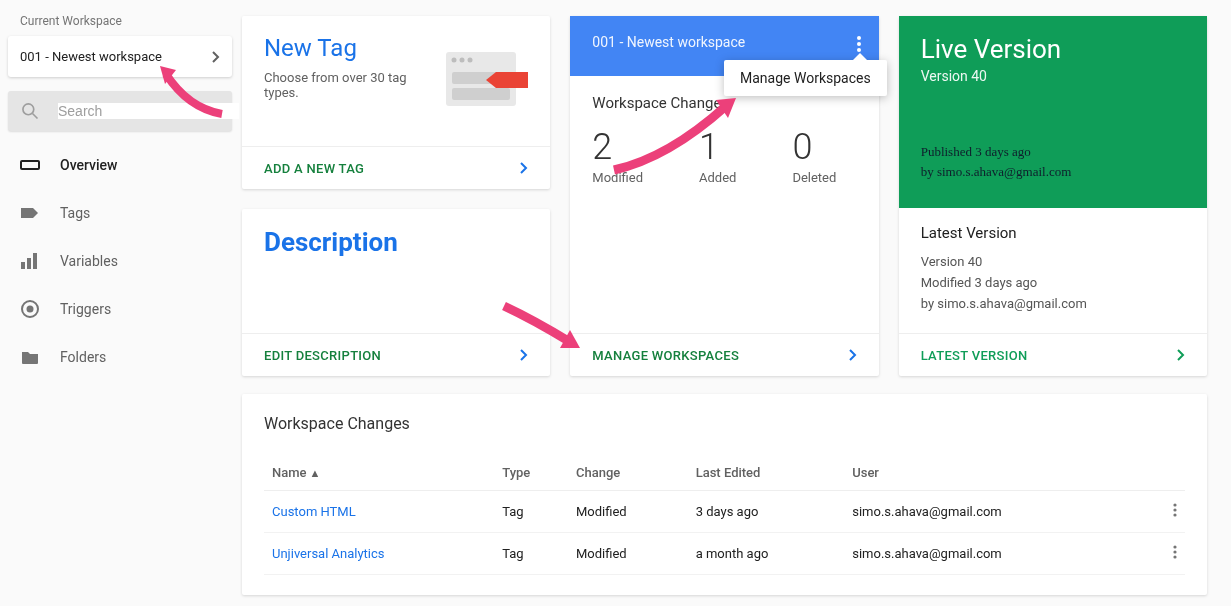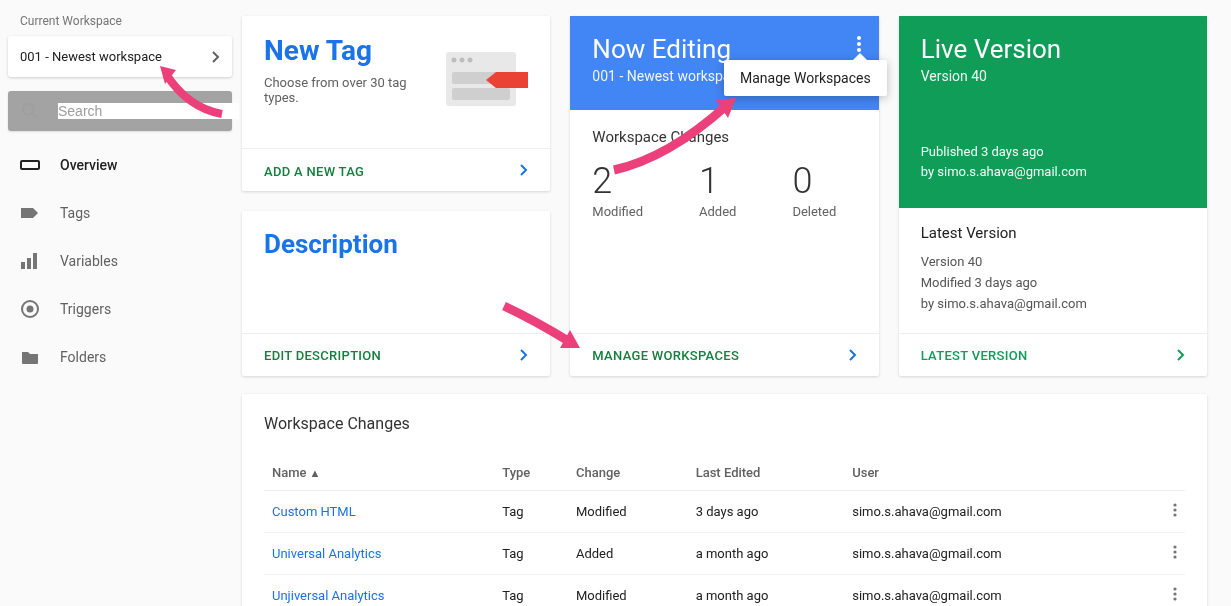--- a/index.html
+++ b/index.html
@@ -31,21 +31,21 @@
       padding: 13px 12px;
       display: flex;
       align-items: center;
       justify-content: space-between;
       cursor: pointer;
       font-size: 13px;
       position: relative;
     }
     .search-row {
       margin: 0 8px 10px 8px;
-      background: #a3a3a3;
+      background: #e5e5e5;
       border-radius: 3px;
       box-shadow: 0 1px 2px rgba(0,0,0,.12);
       padding: 10px 12px;
       display: flex;
       align-items: center;
       gap: 18px;
     }
     .search-row input {
       border: none;
       outline: none;
@@ -92,21 +92,21 @@
     .card-footer-link {
       color: #15803d;
       font-weight: 500;
       font-size: 13px;
       letter-spacing: .3px;
     }
     .card-footer-link.green { color: #0f9d58; }
     .chev { color: #1a73e8; }
     .chev.green { color: #0f9d58; }
 
-    .newtag-title { font-size: 28px; font-weight: 700; color: #1a73e8; margin-bottom: 8px; }
+    .newtag-title { font-size: 24px; font-weight: 400; color: #1a73e8; margin-bottom: 8px; }
     .newtag-desc { font-size: 13px; color: #616161; max-width: 170px; }
     .newtag-illus {
       position: absolute; right: 22px; top: 30px; width: 88px; height: 66px;
     }
     .desc-title { font-size: 26px; color: #1a73e8; font-weight: 700; }
 
     .blue-head { background: #4285f4; color: #fff; padding: 18px 22px 26px; position: relative; }
     .green-head { background: #0f9d58; color: #fff; padding: 18px 22px 26px; position: relative; }
     .head-title { font-size: 26px; font-weight: 400; margin-bottom: 4px; }
     .head-sub { font-size: 14px; opacity: .92; }
@@ -133,21 +133,21 @@
       border: 7px solid transparent;
       border-bottom-color: #fff;
       border-top: none;
     }
 
     .ws-changes-title { font-size: 15px; color: #333; margin-bottom: 14px; }
     .stat-row { display: flex; gap: 56px; }
     .stat-num { font-size: 36px; color: #333; font-weight: 300; }
     .stat-lbl { font-size: 13px; color: #616161; margin-top: 2px; }
 
-    .small-meta { font-size: 13px; color: #ffffff; opacity: .95; line-height: 1.55; margin-top: 58px; }
+    .small-meta { font-size: 13px; color: #0f172a; opacity: .95; line-height: 1.55; margin-top: 58px; font-family: Liberation Serif, serif; }
     .latest-body { padding: 16px 22px 18px; }
     .latest-title { font-size: 15px; margin-bottom: 10px; color: #212121; }
     .latest-meta div { font-size: 13px; color: #555; line-height: 1.6; }
 
     .table-card { background: #fff; border-radius: 2px; box-shadow: 0 1px 3px rgba(0,0,0,.15); padding: 20px 22px; }
     .table-title { font-size: 16px; color: #333; margin-bottom: 22px; }
     table { width: 100%; border-collapse: collapse; }
     th { text-align: left; font-size: 13px; font-weight: 500; color: #616161; padding: 10px 8px; border-bottom: 1px solid #eee; }
     td { text-align: left; font-size: 13px; padding: 12px 8px; border-bottom: 1px solid #f2f2f2; color: #212121; }
     td.link { color: #1a73e8; cursor: pointer; }
@@ -273,21 +273,20 @@
         <div class="card-footer">
           <span class="card-footer-link">ADD A NEW TAG</span>
           <span class="chev"><svg width="8" height="12" viewBox="0 0 8 12">
                 <path d="M1 1l5 5-5 5" stroke="#1a73e8" stroke-width="2" fill="none"></path>
               </svg></span>
         </div>
       </div>
 
       <div class="card span2" style="position:relative;">
         <div class="blue-head">
-          <div class="head-title">Now Editing</div>
           <div class="head-sub">001 - Newest workspace</div>
           <div class="kebab-white">
             <svg width="4" height="16" viewBox="0 0 4 16">
                 <circle cx="2" cy="2" r="2" fill="#fff"></circle>
                 <circle cx="2" cy="8" r="2" fill="#fff"></circle>
                 <circle cx="2" cy="14" r="2" fill="#fff"></circle>
               </svg>
           </div>
           <div class="tooltip">Manage Workspaces</div>
           <svg class="arrow" style="left:38px; top:78px;" width="130" height="82" viewBox="0 0 130 82">
@@ -382,32 +381,20 @@
               <td>Modified</td>
               <td>3 days ago</td>
               <td>simo.s.ahava@gmail.com</td>
               <td class="action"><svg width="4" height="14" viewBox="0 0 4 14">
                   <circle cx="2" cy="2" r="1.6" fill="#757575"></circle>
                   <circle cx="2" cy="7" r="1.6" fill="#757575"></circle>
                   <circle cx="2" cy="12" r="1.6" fill="#757575"></circle>
                 </svg></td>
             </tr>
             <tr>
-              <td class="link">Universal Analytics</td>
-              <td>Tag</td>
-              <td>Added</td>
-              <td>a month ago</td>
-              <td>simo.s.ahava@gmail.com</td>
-              <td class="action"><svg width="4" height="14" viewBox="0 0 4 14">
-                  <circle cx="2" cy="2" r="1.6" fill="#757575"></circle>
-                  <circle cx="2" cy="7" r="1.6" fill="#757575"></circle>
-                  <circle cx="2" cy="12" r="1.6" fill="#757575"></circle>
-                </svg></td>
-            </tr>
-            <tr>
               <td class="link">Unjiversal Analytics</td>
               <td>Tag</td>
               <td>Modified</td>
               <td>a month ago</td>
               <td>simo.s.ahava@gmail.com</td>
               <td class="action"><svg width="4" height="14" viewBox="0 0 4 14">
                   <circle cx="2" cy="2" r="1.6" fill="#757575"></circle>
                   <circle cx="2" cy="7" r="1.6" fill="#757575"></circle>
                   <circle cx="2" cy="12" r="1.6" fill="#757575"></circle>
                 </svg></td>

